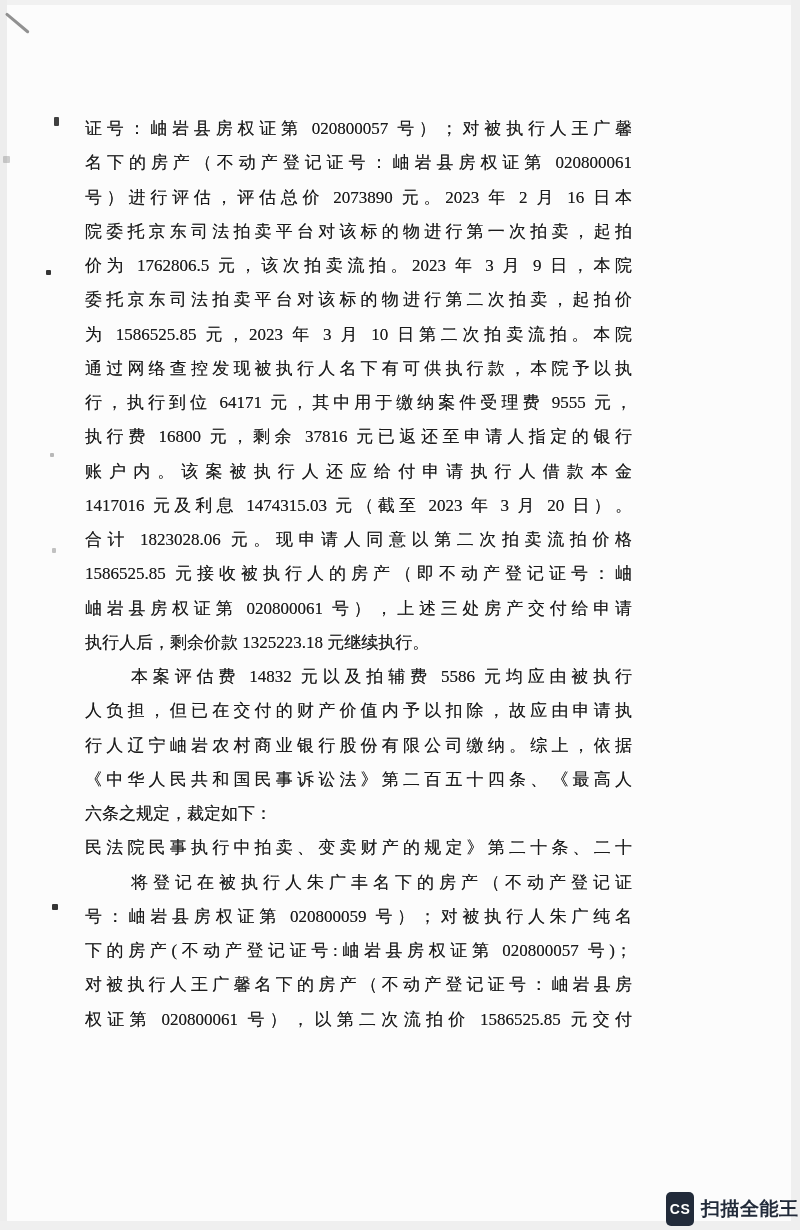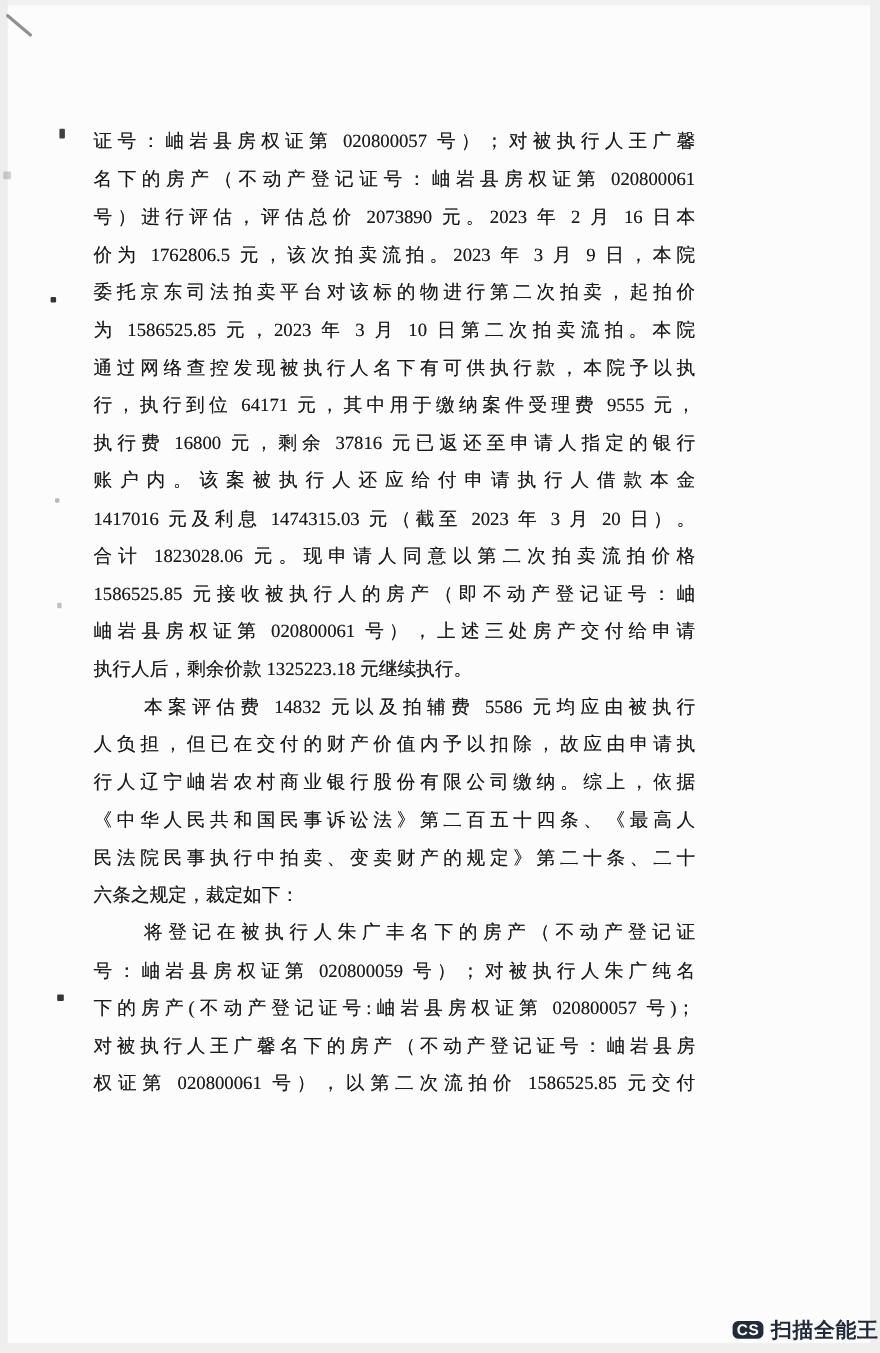--- a/index.html
+++ b/index.html
@@ -84,21 +84,21 @@
     height: 24px;
     display: flex;
     align-items: center;
     font-family: "Liberation Sans", "DejaVu Sans", sans-serif;
   }
   .wm-badge {
     display: inline-flex;
     align-items: center;
     justify-content: center;
     width: 28px;
-    height: 16px;
+    height: 34px;
     border-radius: 5px;
     background: var(--wm, #222b3a);
     color: #ffffff;
     font-size: 14px;
     font-weight: bold;
     letter-spacing: 0.5px;
   }
   .wm-label {
     margin-left: 7px;
     font-size: 19px;
@@ -120,38 +120,39 @@
 <div class="speck speck-2"></div>
 <div class="speck speck-3"></div>
 <div class="speck speck-4"></div>
 <div class="speck speck-5"></div>
 <div class="speck speck-6"></div>
 
 <div class="textblock">
     <div class="line">证号：岫岩县房权证第 020800057 号）；对被执行人王广馨</div>
     <div class="line">名下的房产（不动产登记证号：岫岩县房权证第 020800061</div>
     <div class="line">号）进行评估，评估总价 2073890 元。2023 年 2 月 16 日本</div>
+    <div class="line">院委托京东司法拍卖平台对该标的物进行第一次拍卖，起拍</div>
     <div class="line">价为 1762806.5 元，该次拍卖流拍。2023 年 3 月 9 日，本院</div>
     <div class="line">委托京东司法拍卖平台对该标的物进行第二次拍卖，起拍价</div>
     <div class="line">为 1586525.85 元，2023 年 3 月 10 日第二次拍卖流拍。本院</div>
     <div class="line">通过网络查控发现被执行人名下有可供执行款，本院予以执</div>
     <div class="line">行，执行到位 64171 元，其中用于缴纳案件受理费 9555 元，</div>
     <div class="line">执行费 16800 元，剩余 37816 元已返还至申请人指定的银行</div>
     <div class="line">账户内。该案被执行人还应给付申请执行人借款本金</div>
     <div class="line">1417016 元及利息 1474315.03 元（截至 2023 年 3 月 20 日）。</div>
     <div class="line">合计 1823028.06 元。现申请人同意以第二次拍卖流拍价格</div>
     <div class="line">1586525.85 元接收被执行人的房产（即不动产登记证号：岫</div>
     <div class="line">岫岩县房权证第 020800061 号），上述三处房产交付给申请</div>
     <div class="line no-justify">执行人后，剩余价款 1325223.18 元继续执行。</div>
     <div class="line indent">本案评估费 14832 元以及拍辅费 5586 元均应由被执行</div>
     <div class="line">人负担，但已在交付的财产价值内予以扣除，故应由申请执</div>
     <div class="line">行人辽宁岫岩农村商业银行股份有限公司缴纳。综上，依据</div>
     <div class="line">《中华人民共和国民事诉讼法》第二百五十四条、《最高人</div>
+    <div class="line no-justify">六条之规定，裁定如下：</div>
     <div class="line">民法院民事执行中拍卖、变卖财产的规定》第二十条、二十</div>
-    <div class="line no-justify">六条之规定，裁定如下：</div>
     <div class="line indent">将登记在被执行人朱广丰名下的房产（不动产登记证</div>
     <div class="line">号：岫岩县房权证第 020800059 号）；对被执行人朱广纯名</div>
     <div class="line">下的房产(不动产登记证号:岫岩县房权证第 020800057 号)；</div>
     <div class="line">对被执行人王广馨名下的房产（不动产登记证号：岫岩县房</div>
     <div class="line">权证第 020800061 号），以第二次流拍价 1586525.85 元交付</div>
   </div>
 
 <div class="watermark">
   <span class="wm-badge">CS</span>
   <span class="wm-label">扫描全能王</span>

